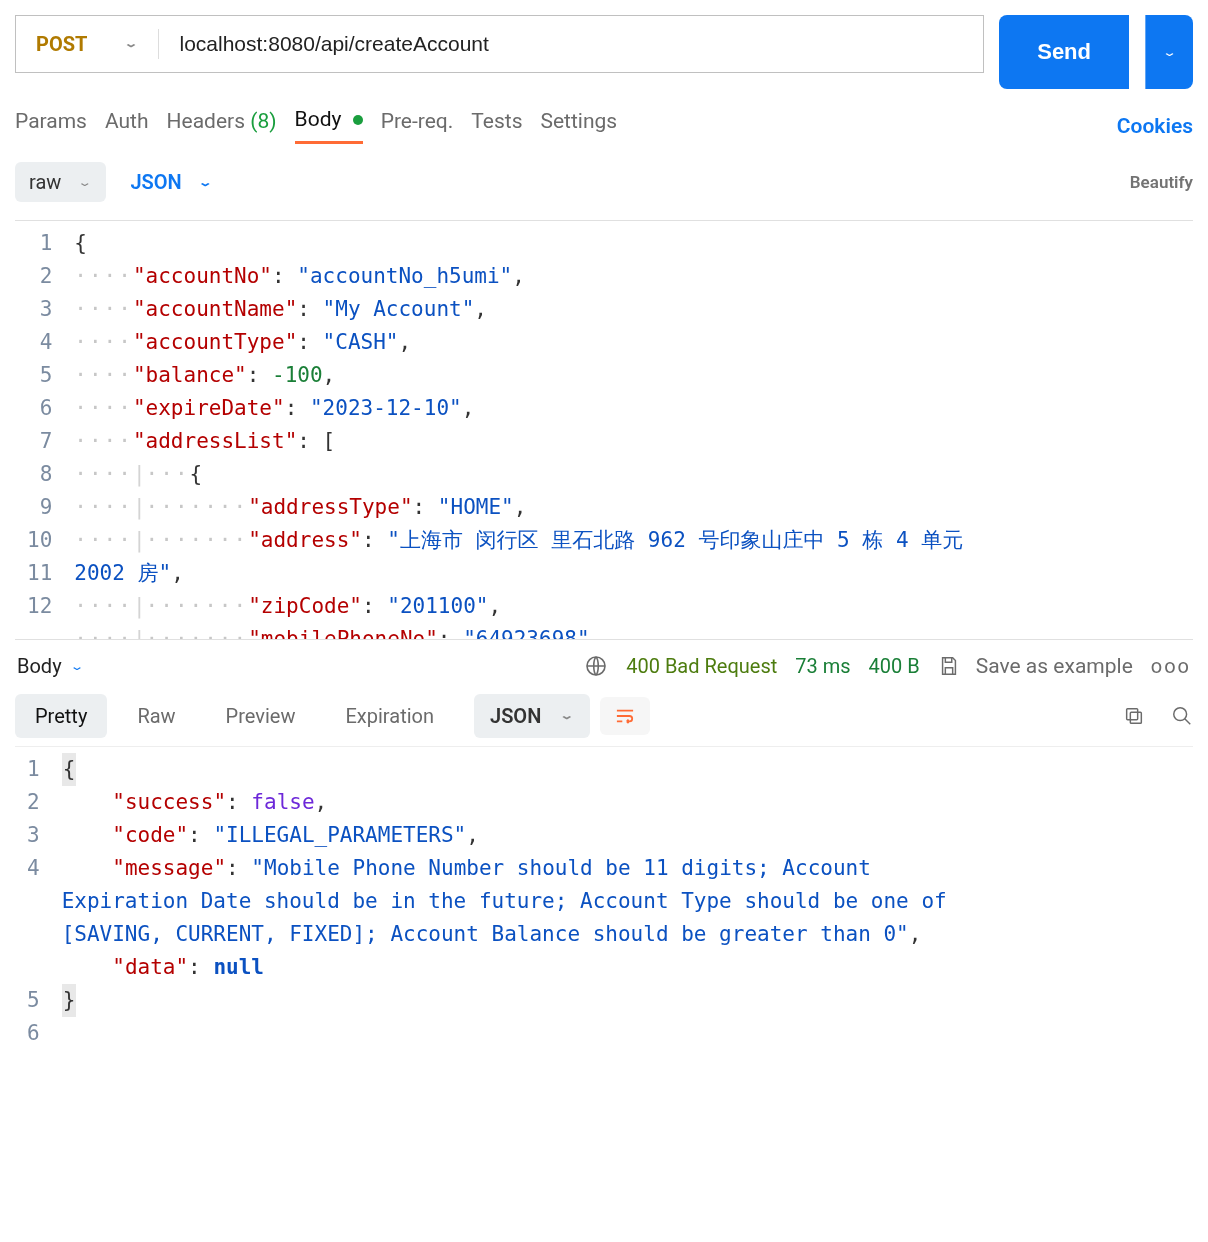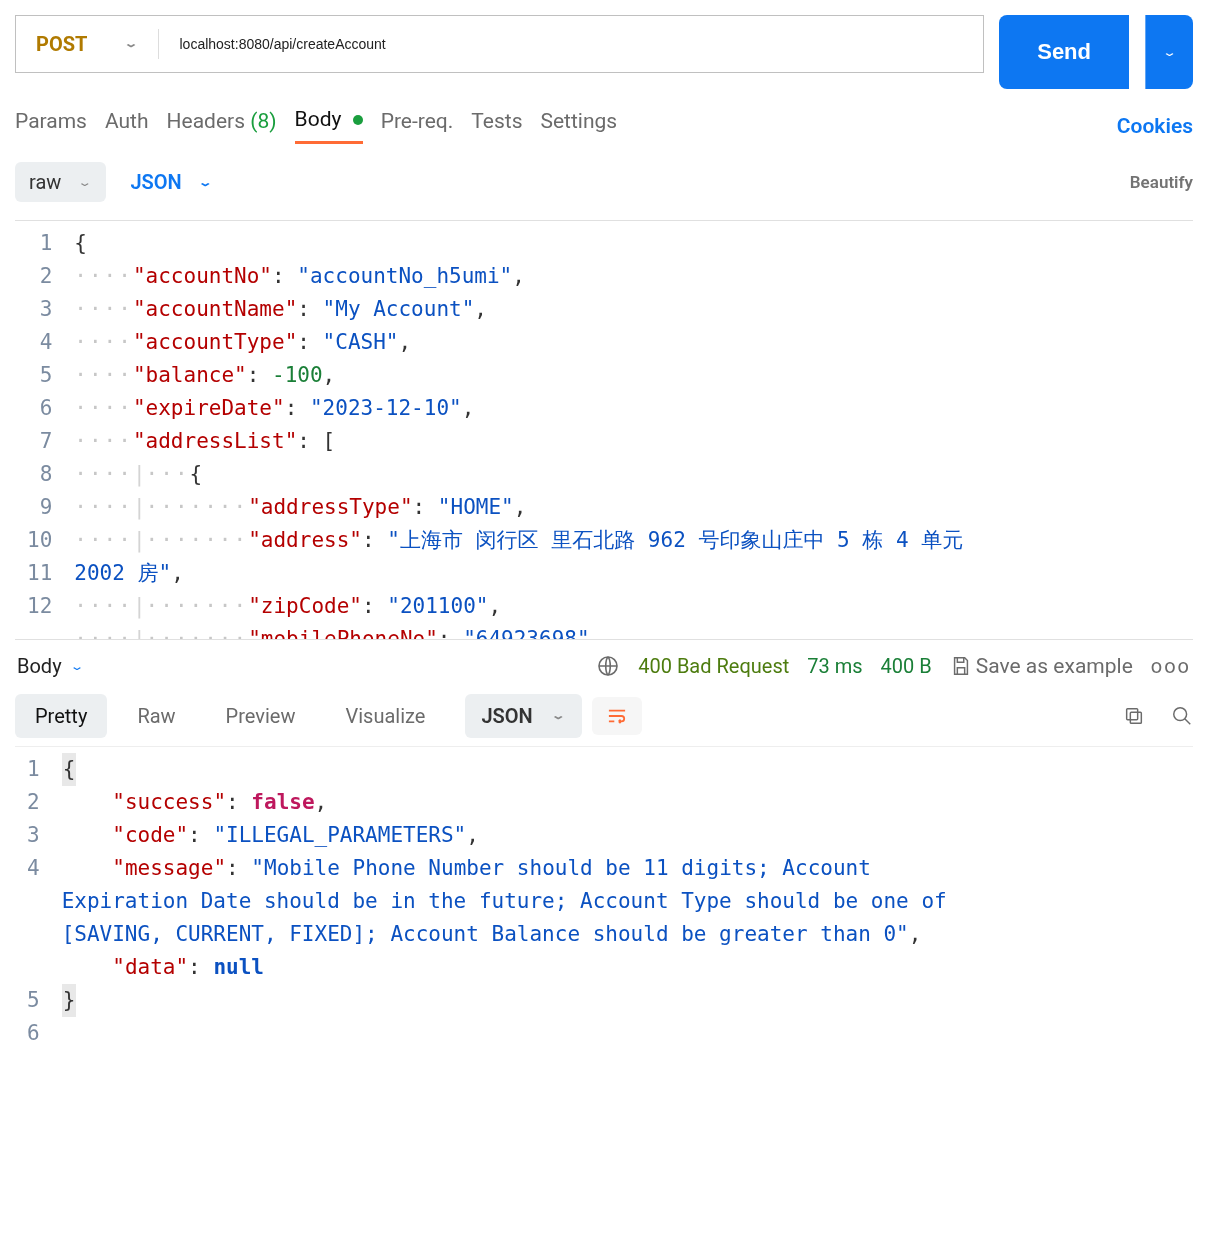--- a/index.html
+++ b/index.html
@@ -24,21 +24,21 @@
     background: #fff;
   }
   .method-select {
     display: flex; align-items: center; gap: 36px;
     padding: 0 20px;
     font-weight: 700; font-size: 20px; color: #b07a00;
     cursor: pointer; border-right: 1px solid #ddd; height: 55%;
   }
   .chevron { display:inline-block; transform: scaleY(0.6); color:#888; font-size:18px; }
   .url-input {
-    flex:1; border:0; outline:0; font-size:14px; padding:0 20px; color:#222;
+    flex:1; border:0; outline:0; font-size:21px; padding:0 20px; color:#222;
     background:transparent;
   }
   .send-wrap { display:flex;gap:16px; }
   .send-btn {
     background:#0d77f2; color:#fff; font-weight:700; font-size:22px;
     border:0; border-radius:8px 0 0 8px; padding:0 38px; cursor:pointer; height:74px;
   }
   .send-more {
     background:#0d77f2; color:#fff; border:0; border-left:1px solid rgba(255,255,255,.35);
     border-radius:0 8px 8px 0; width:48px; cursor:pointer; font-size:18px;
@@ -63,33 +63,33 @@
     border-top:1px solid #e0e0e0; border-bottom:1px solid #e0e0e0;
     font-family: ui-monospace, SFMono-Regular, Menlo, Consolas, monospace;
     font-size:21px; line-height:33px; display:flex; height:420px; overflow:hidden;
   }
   .gutter { text-align:right; color:#7b8ba0; padding:6px 18px 6px 12px; user-select:none; }
   .code { padding:6px 10px 6px 4px; white-space:pre; overflow:hidden; flex:1; }
   .tok-key { color:#b40000; }
   .tok-str { color:#0b51c1; }
   .tok-num { color:#1a7f37; }
   .tok-null { color:#0b51c1; font-weight:700; }
-  .tok-bool { color:#be185d; font-weight:700; }
+  .tok-bool { color:#6d28d9; font-weight:400; }
   .tok-punct { color:#333; }
   .indent-dots { color:#c7c7c7; letter-spacing:2px; }
   .guide { color:#d4d4d4; }
   
   .resp-bar { display:flex; align-items:center; gap:18px; padding:14px 2px 10px; font-size:20px; }
   .resp-body-label { color:#222; display:flex; align-items:center; gap:8px; cursor:pointer; }
   .blue-chevron { color:#0d77f2; }
   .spacer { flex:1; }
   .globe-icon { color:#6b6b6b; }
   .status-text { color:#4d7c0f; }
   .green-text { color:#1a7f37; }
-  .save-link { color:#6b6b6b; display:flex; align-items:center; gap:4px; cursor:pointer; font-size:21px; }
+  .save-link { color:#6b6b6b; display:flex; align-items:center; gap:16px; cursor:pointer; font-size:21px; }
   .more-dots { color:#6b6b6b; letter-spacing:2px; cursor:pointer; }
   
   .resp-tabs { display:flex; align-items:center; gap:10px; margin:6px 0 8px; font-size:20px; }
   .pill-tab { padding:10px 20px; border-radius:6px; cursor:pointer; color:#6b6b6b; }
   .pill-tab.active { background:#eceff1; color:#111; }
   .resp-right-icons { margin-left:auto; display:flex; gap:26px; color:#6b6b6b; }
   .icon-btn { cursor:pointer; font-size:22px; }
   .wrap-icon { color:#ff6b35; background:#f6f6f6; padding:10px 14px; border-radius:6px; }
   .resp-json-pill { background:#eceff1; border-radius:6px; padding:10px 16px; display:flex; gap:18px; color:#333; cursor:pointer; margin-left:10px; font-weight:600;}
   
@@ -177,21 +177,21 @@
     </svg>
     <span>Save as example</span>
   </span>
   <span class="more-dots">ooo</span>
 </div>
 
 <div class="resp-tabs">
   <span class="pill-tab active">Pretty</span>
   <span class="pill-tab">Raw</span>
   <span class="pill-tab">Preview</span>
-  <span class="pill-tab">Visualize</span>
+  <span class="pill-tab">Expiration</span>
   <div class="resp-json-pill">
     <span>JSON</span>
     <span class="chevron">⌄</span>
   </div>
   <span class="wrap-icon icon-btn">
     <svg width="22" height="18" viewBox="0 0 24 20" fill="none" stroke="#ff6b35" stroke-width="2">
       <path d="M3 4h18M3 10h14a3 3 0 010 6h-3m0 0l2-2m-2 2l2 2M3 16h6"></path>
     </svg>
   </span>
   <div class="resp-right-icons">

